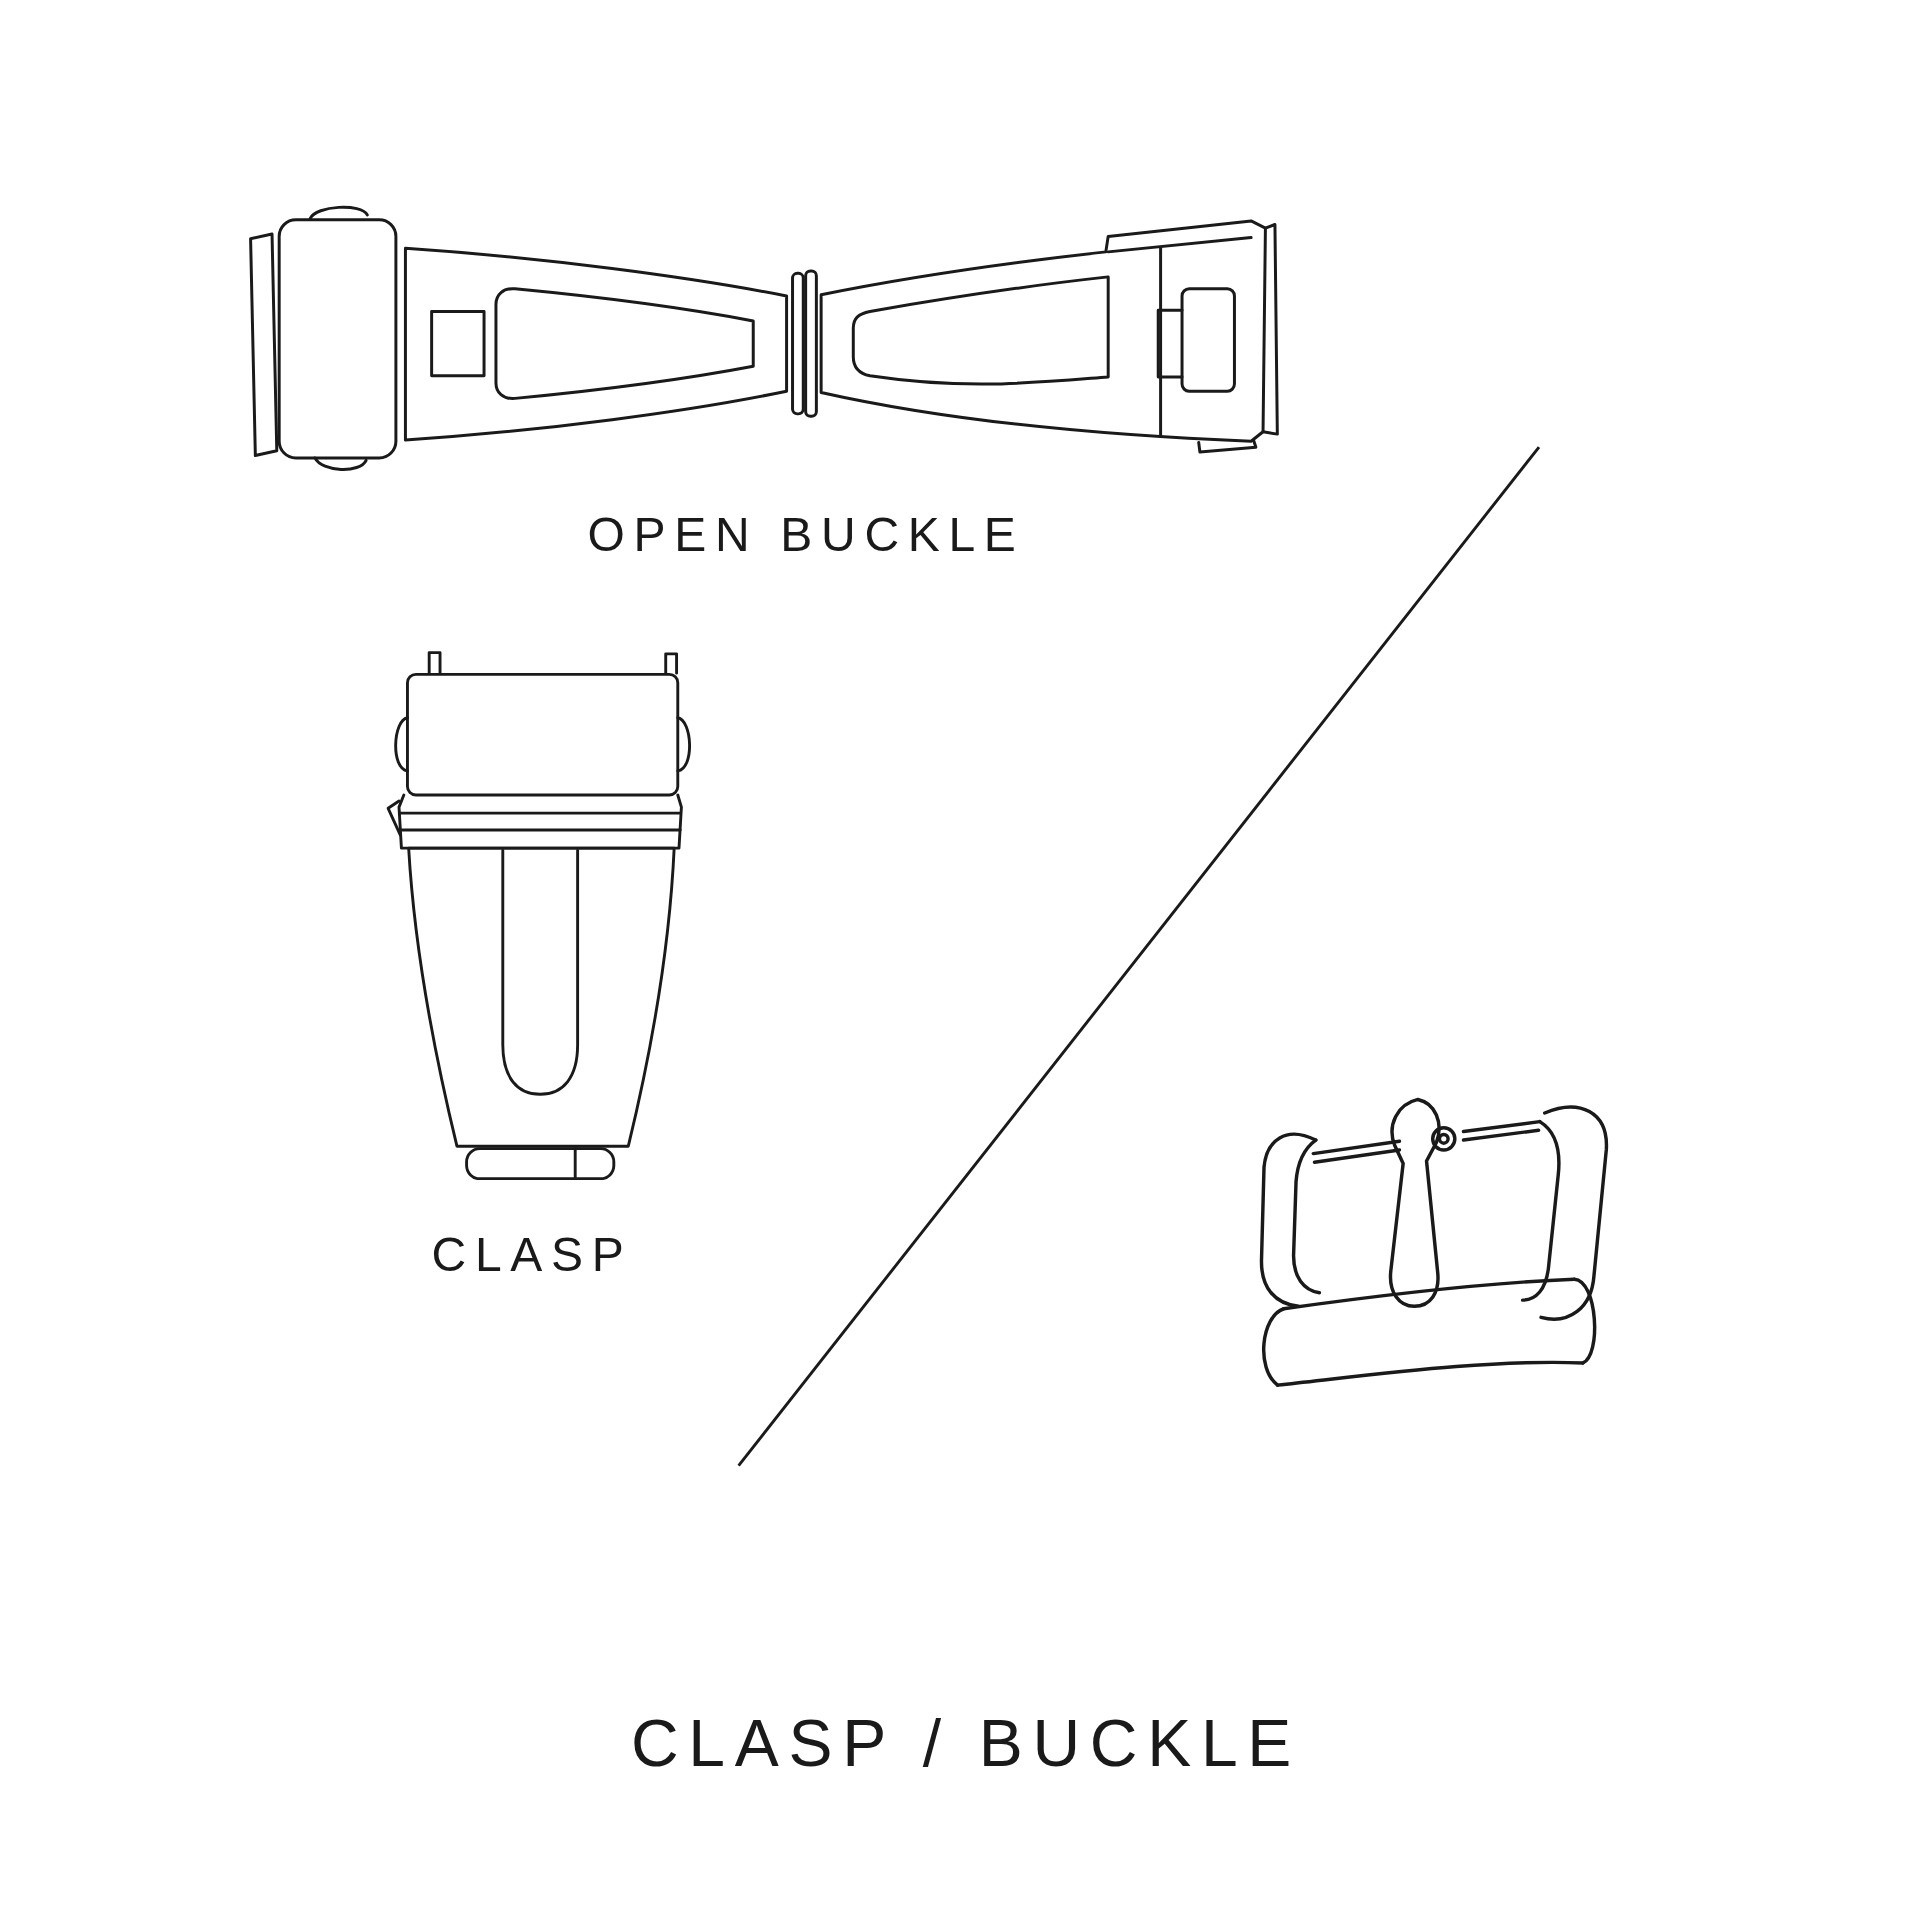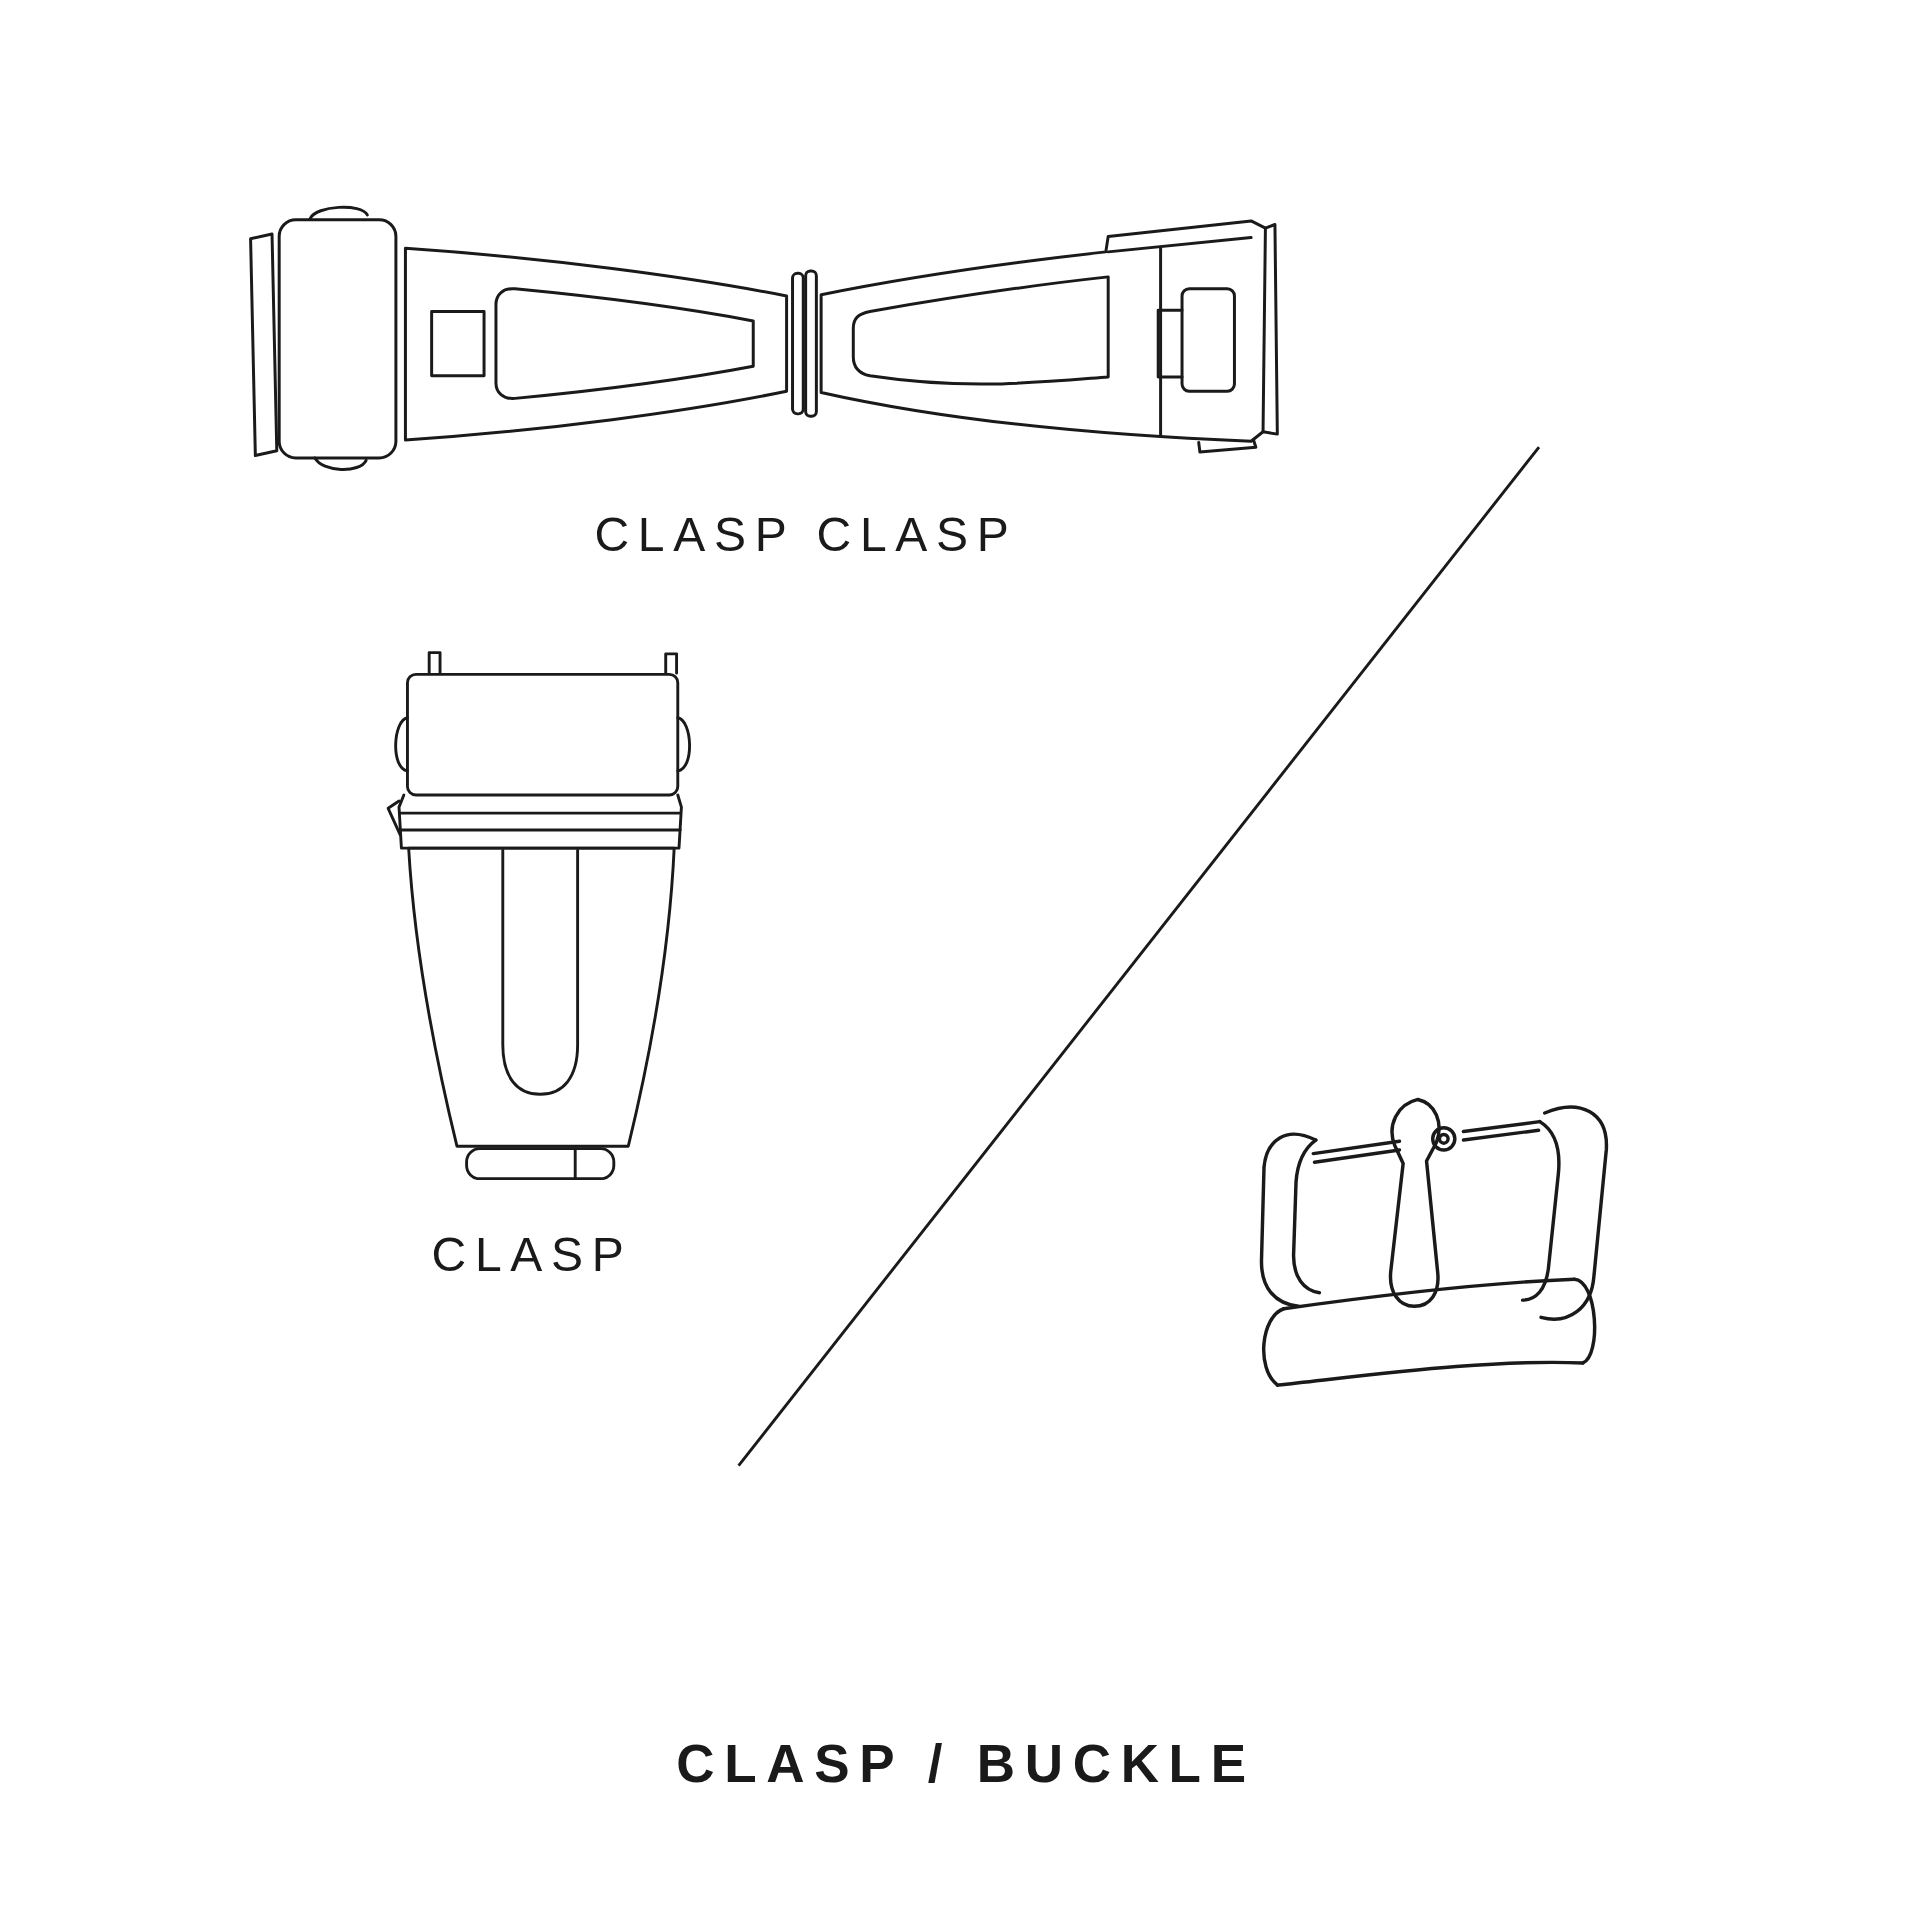--- a/index.html
+++ b/index.html
@@ -25,26 +25,25 @@
     font-weight: 400;
     letter-spacing: 8.7px;
     white-space: nowrap;
     color: var(--ink, #1a1a1a);
   }
   .page-title {
     position: absolute;
     left: 966px;
     top: 1705px;
     transform: translateX(-50%);
-    font-size: 53px;
-    font-weight: 700;
+    font-size: 66px;
+    font-weight: 400;
     letter-spacing: 9.7px;
     white-space: nowrap;
     color: var(--ink, #1a1a1a);
-    margin-top: 28px;
   }
   #divider { position: absolute; left: 0; top: 0; pointer-events: none; }
 </style>
 </head>
 <body>
 
 <div class="canvas">
 
   <svg class="abs" style="left:222px; top:198px;" width="1072" height="290" viewBox="0 0 900 243" aria-hidden="true">
     <g fill="none" stroke="currentColor" stroke-width="2.5" stroke-linejoin="round" stroke-linecap="round">
@@ -65,21 +64,21 @@
       <path d="M544,95 C624,81 680,73 744,66 L744,150 C680,155 624,161 544,149 C534,147 530,141 530,133 L530,109 C530,101 534,97 544,95 Z"></path>
       <path d="M744,45 L864,33"></path>
       <path d="M788,42 L788,199"></path>
       <path d="M806,94 L786,94 L786,150 L806,150"></path>
       <rect x="806" y="76" width="44" height="86" rx="6"></rect>
       <path d="M876,25 L884,22 L886,198 L874,196"></path>
       <path d="M820,205 L821,213 L868,209 L866,203"></path>
     </g>
   </svg>
 
-  <div class="fig-label" style="left:806px; top:507px;">CLASP CLASP</div>
+  <div class="fig-label" style="left:806px; top:507px;">OPEN BUCKLE</div>
 
   <svg class="abs" style="left:382px; top:649px;" width="314" height="531" viewBox="0 0 260 440" aria-hidden="true">
     <g fill="none" stroke="currentColor" stroke-width="2.4" stroke-linejoin="round" stroke-linecap="round">
       <path d="M39,20 L39,3 L48,3 L48,20"></path>
       <path d="M235,20 L235,4 L244,4 L244,20"></path>
       <rect x="21" y="21" width="224" height="100" rx="7"></rect>
       <path d="M21,57 C9,59 7,99 21,101"></path>
       <path d="M245,57 C257,59 259,99 245,101"></path>
 
       <path d="M18,121 L14,131 L16,165 L246,165 L248,131 L245,121"></path>

